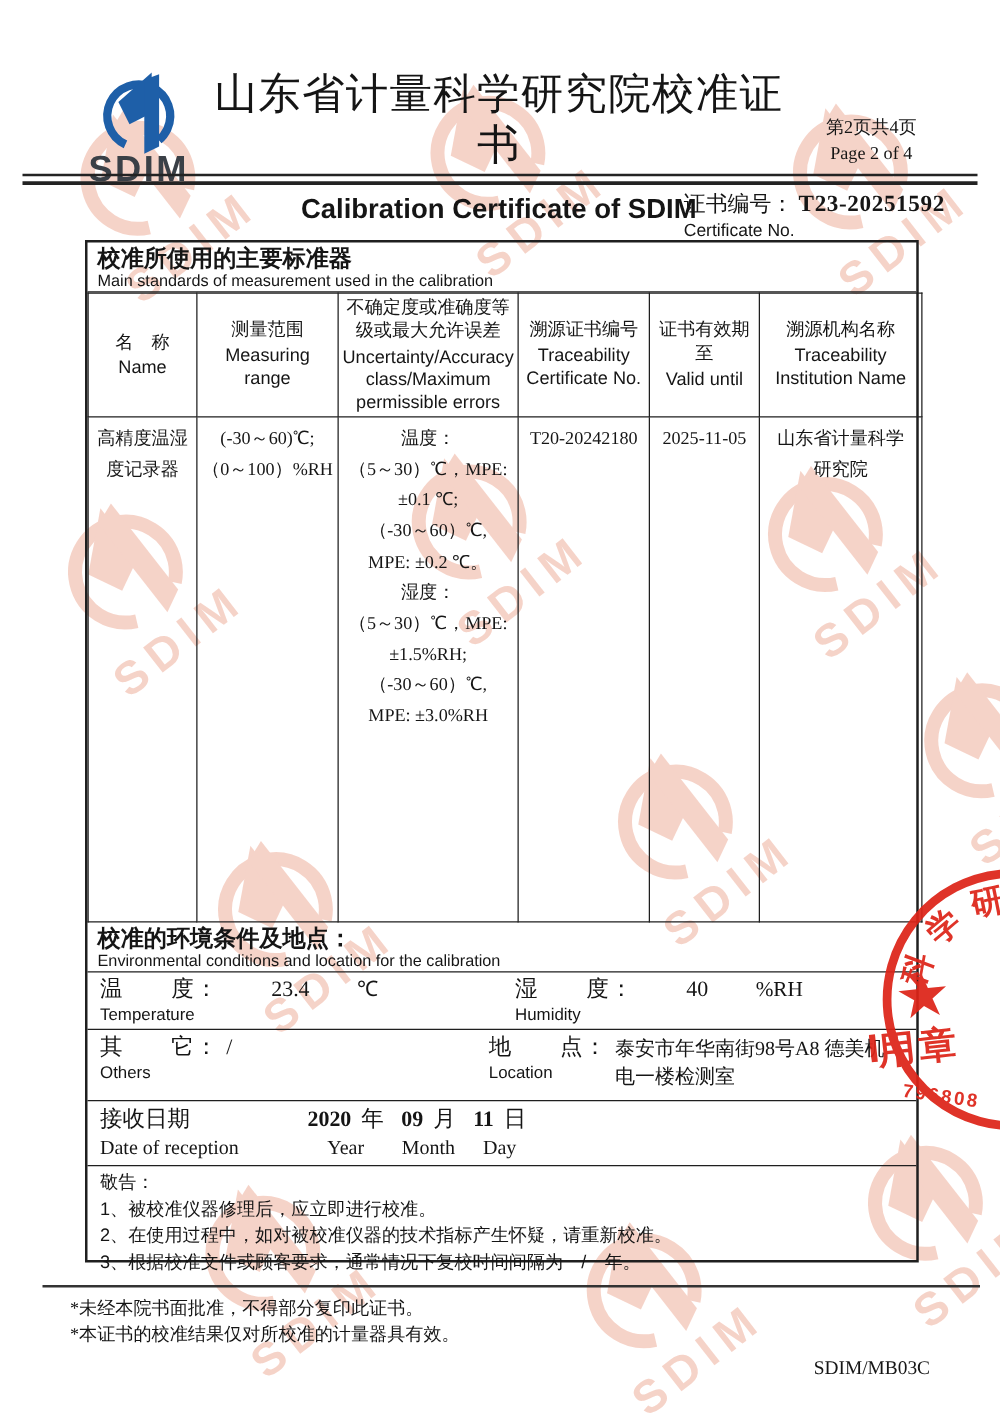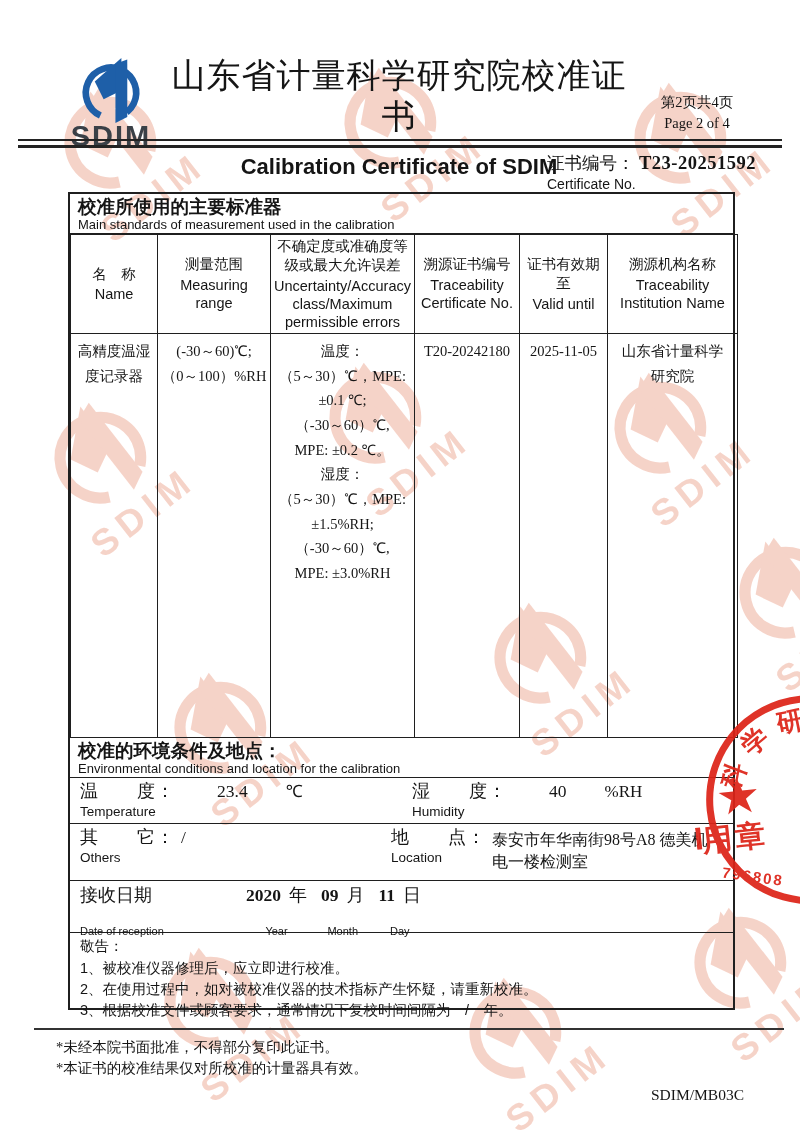--- a/index.html
+++ b/index.html
@@ -66,21 +66,21 @@
   .row-2{height:57px;}
   .loc-flex{display:flex;}
   .loc-left{width:104px;}
   .loc-value{font-family:"Liberation Serif",serif;font-size:16px;line-height:1.4;width:238px;padding-top:2px;}
 
   .recv-row{height:52px;border-bottom:1.5px solid var(--line);padding:4px 10px 0;display:flex;}
   .recv-g{margin-right:14px;text-align:center;}
   .recv-g.first{text-align:left;width:142px;margin-right:24px;}
   .recv-top{font-family:"Liberation Sans",sans-serif;font-size:18px;line-height:1.2;}
   .recv-top .num{font-family:"Liberation Serif",serif;font-size:17.5px;font-weight:bold;margin-right:8px;}
-  .recv-sub{font-family:Liberation Sans, sans-serif;font-size:11px;margin-top:18px;}
+  .recv-sub{font-family:Liberation Serif, serif;font-size:16px;margin-top:3px;}
 
   .notes{padding:3px 10px;font-family:"Liberation Sans",sans-serif;font-size:14.5px;line-height:1.48;}
 
   
   .bottom-rule{position:absolute;left:34px;top:1028px;width:750px;border-top:2px solid #333;}
   .footnotes{position:absolute;left:56px;top:1037px;font-size:14.5px;line-height:1.45;}
   .form-code{position:absolute;right:56px;top:1086px;font-size:15.5px;}
 
   
   .stamp{position:absolute;left:693px;top:688px;width:230px;height:230px;opacity:.93;transform:rotate(-6deg);}

